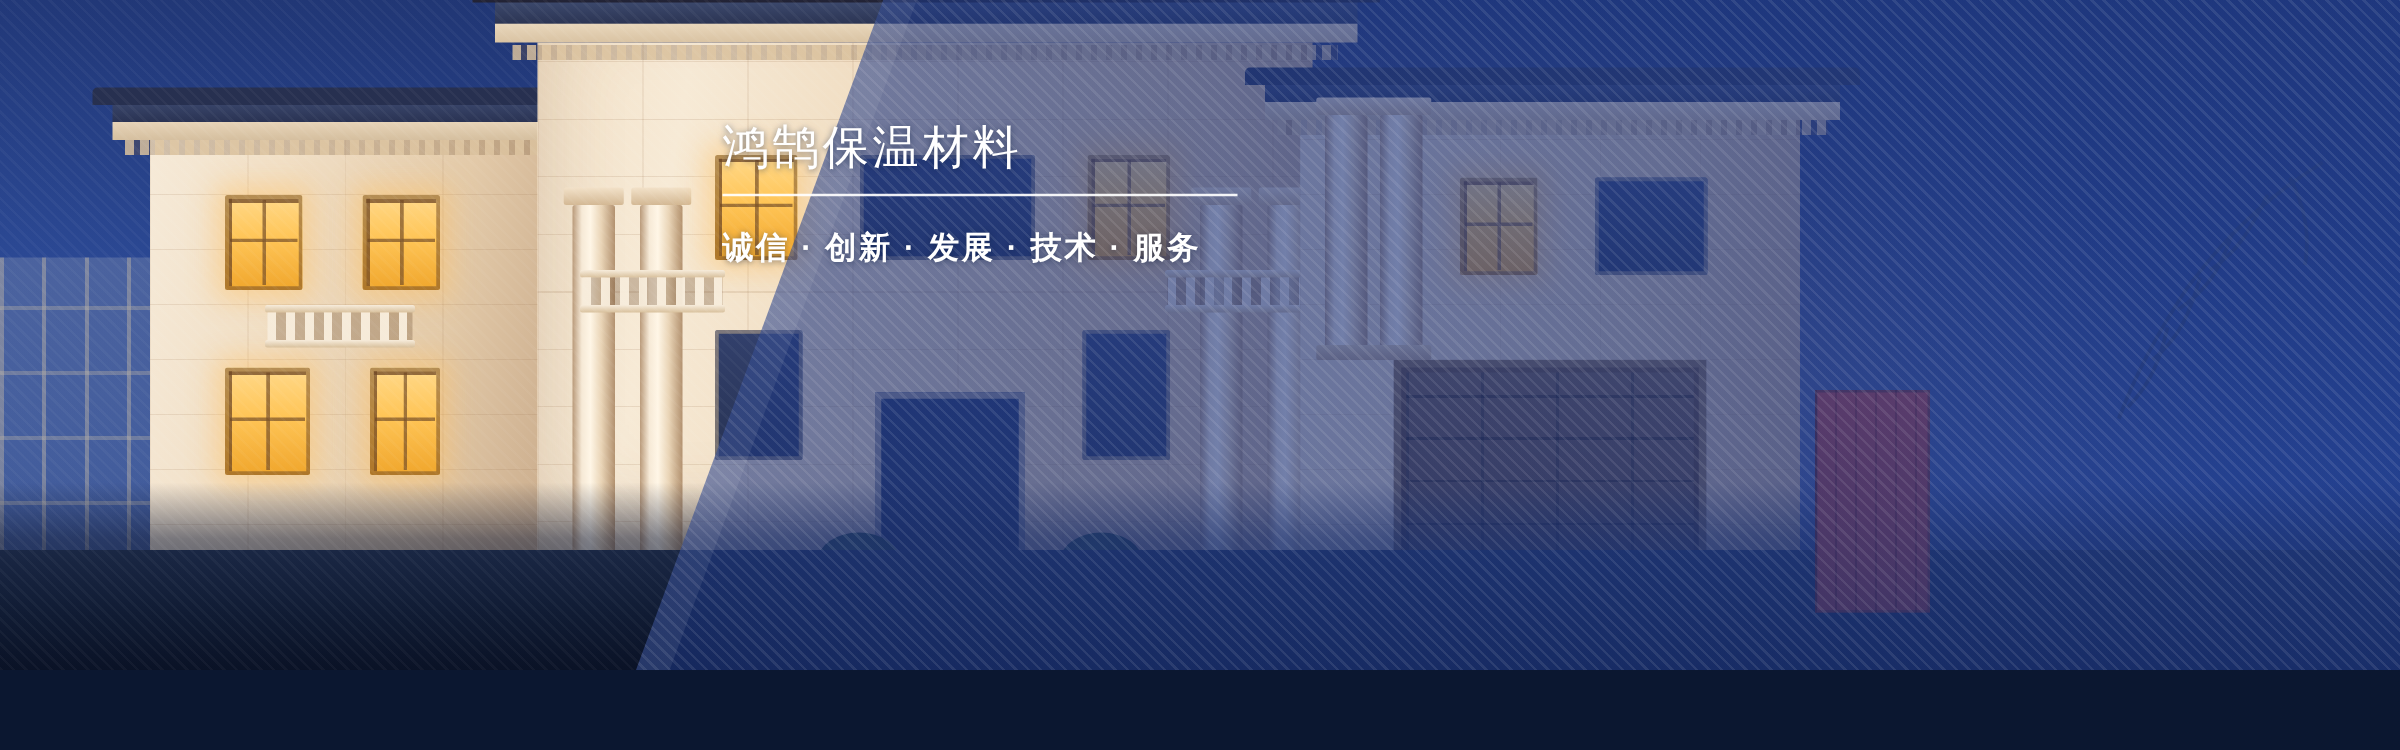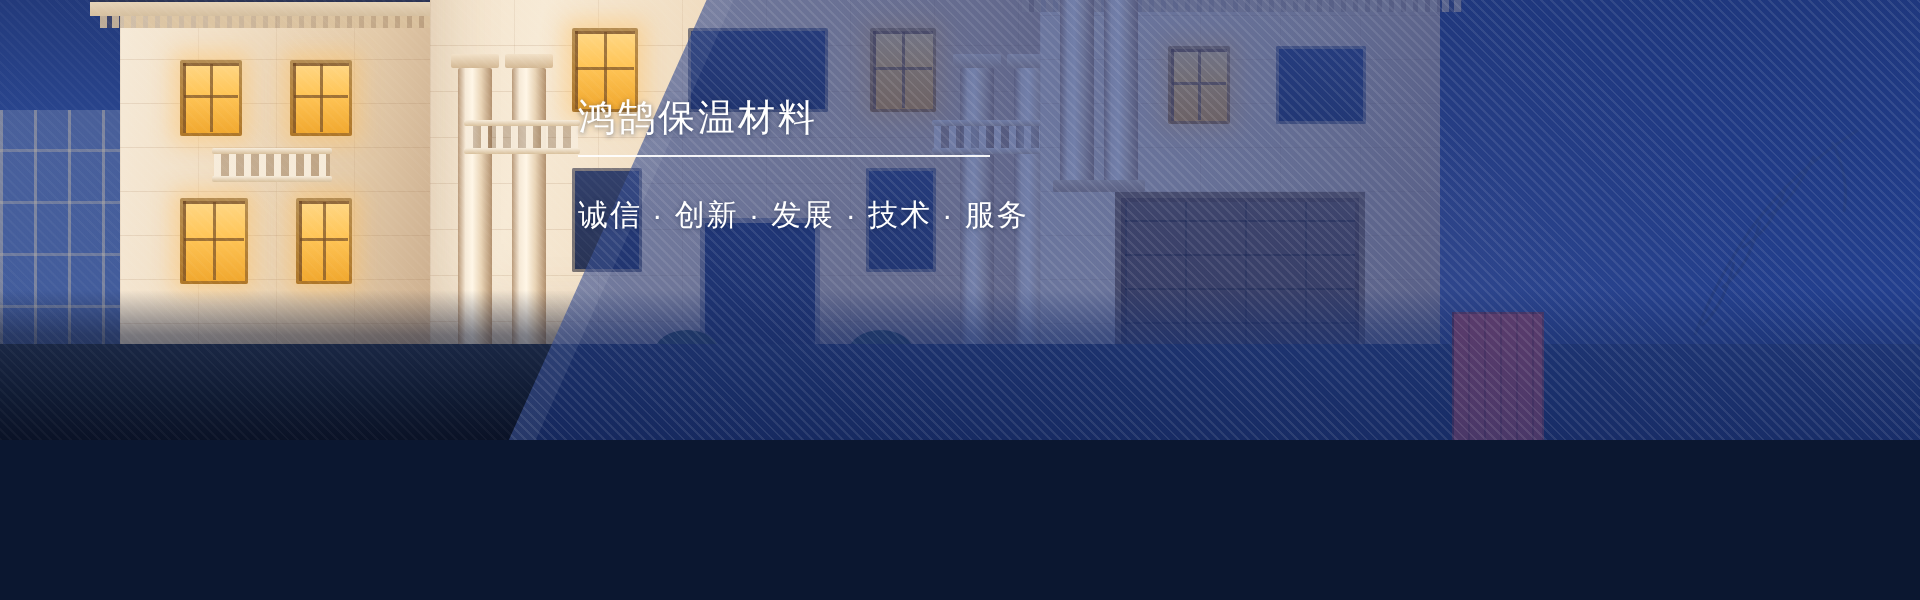--- a/index.html
+++ b/index.html
@@ -8,21 +8,21 @@
     padding: 0;
     background: #0b1730;
   }
   body {
     font-family: "Liberation Sans", "DejaVu Sans", sans-serif;
   }
 
   #banner {
     position: relative;
     width: 1920px;
-    height: 440px;
+    height: 536px;
     overflow: hidden;
     background: #1b2a52;
   }
 
   
   .sky {
     position: absolute;
     inset: 0;
     background:
       radial-gradient(ellipse 1100px 520px at 52% 66%, rgba(255,214,150,0.30) 0%, rgba(255,190,120,0.12) 38%, rgba(40,60,120,0) 72%),
@@ -380,27 +380,28 @@
     font-size: 57px;
     line-height: 1.08;
     font-weight: 700;
     color: #ffe81c;
     letter-spacing: 1px;
     white-space: nowrap;
     text-shadow: 0 2px 7px rgba(20,35,80,0.45);
   }
   .headline .hl2 { display: block; }
   .tagline {
-    margin-top: 40px;
-    font-size: 30px;
+    margin-top: 26px;
+    font-size: 25px;
     line-height: 1.2;
     color: #ffffff;
     letter-spacing: 2px;
     white-space: nowrap;
     text-shadow: 0 1px 5px rgba(10,25,60,0.5);
+    font-weight: bold;
   }
 </style>
 </head>
 <body>
 
 <div id="banner">
 
   <div class="sky"></div>
   <div class="sky-glow"></div>
 

